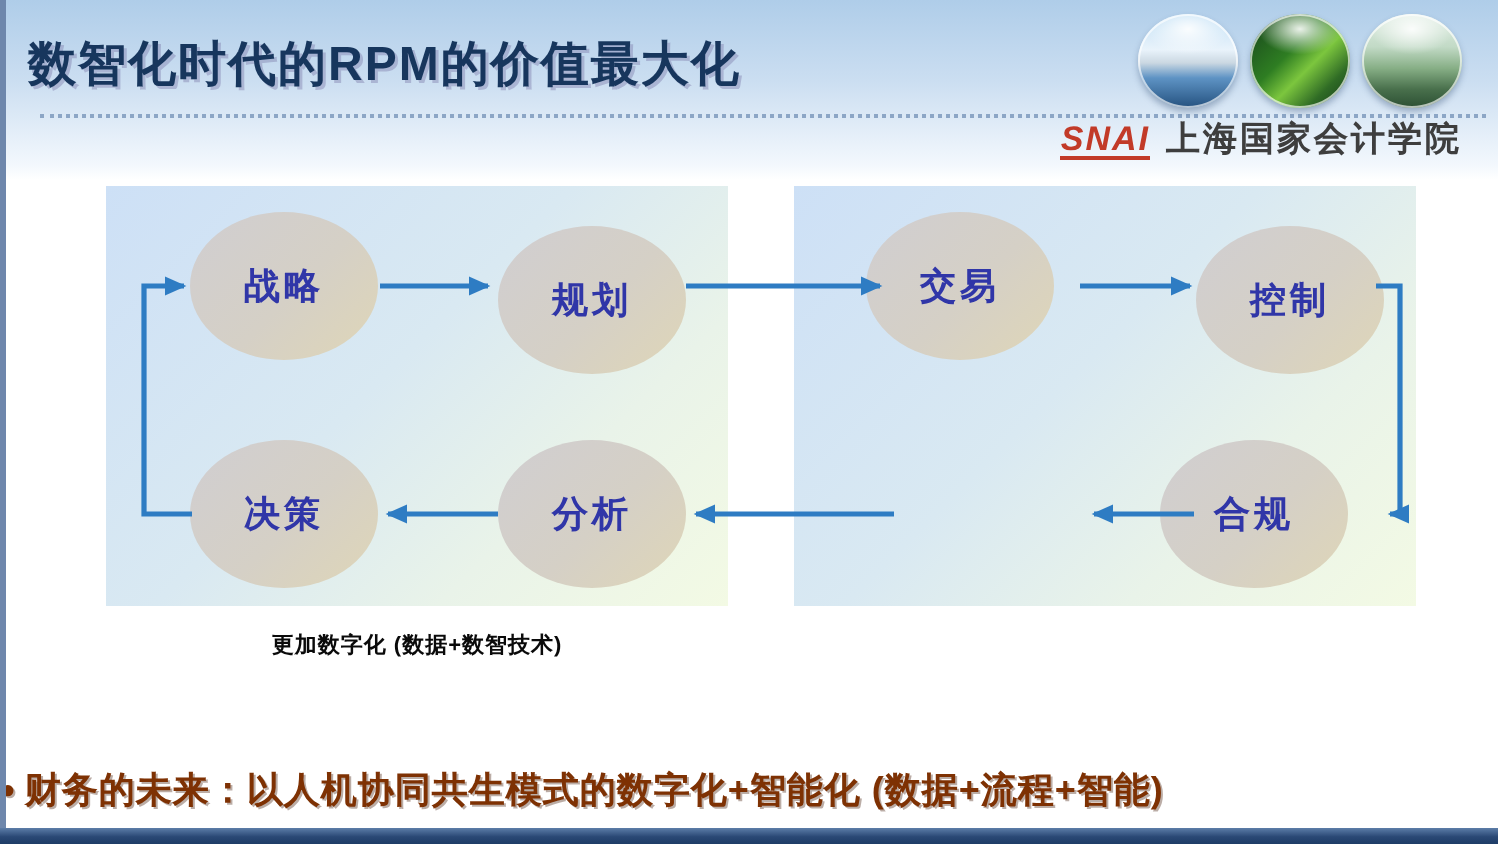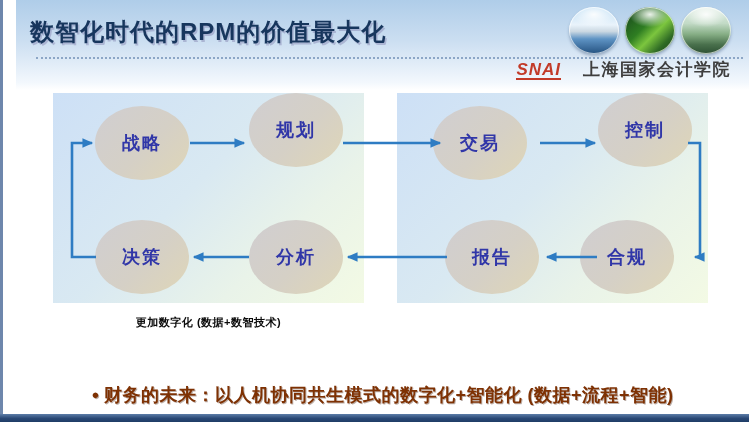--- a/index.html
+++ b/index.html
@@ -4,58 +4,58 @@
 <style>
   html,body{margin:0;padding:0;background:#fff;}
   .slide{
     position:relative;width:749px;height:422px;overflow:hidden;background:#ffffff;
     font-family:"Liberation Sans","DejaVu Sans",sans-serif;
   }
   .left-edge{position:absolute;left:0;top:0;bottom:0;width:3px;background:#6E87AC;z-index:9;}
   .bottom-bar{position:absolute;left:0;right:0;bottom:0;height:8px;
     background:linear-gradient(180deg,#5C7DA8 0%,#2A4875 55%,#1E3C66 100%);z-index:9;}
   
-  .header{position:absolute;top:0;left:16px;right:0;height:90px;
+  .header{position:absolute;top:0;left:0;right:0;height:90px;
     background:linear-gradient(180deg,#AFCDE9 0%,#CBDEF1 45%,#F3F8FD 92%,#FFFFFF 100%);}
   .title{position:absolute;left:14px;top:16px;font-size:24px;font-weight:bold;color:#17365D;
     letter-spacing:1px;text-shadow:1.5px 1.5px 0 rgba(130,130,175,.45);white-space:nowrap;}
   .dotted-rule{position:absolute;left:20px;right:6px;top:57px;border-top:2px dotted #8CA6C6;height:0;}
   .logo-photos{position:absolute;top:7px;right:18px;display:flex;gap:6px;}
   .photo{width:50px;height:47px;border-radius:50%;position:relative;
     box-shadow:0 2px 3px rgba(40,70,110,.35), inset 0 0 0 1px rgba(255,255,255,.65);}
   .photo::before{content:"";position:absolute;inset:0;border-radius:50%;
     background:radial-gradient(ellipse 70% 45% at 50% 16%, rgba(255,255,255,.9), rgba(255,255,255,0) 60%);}
   .photo-1{background:linear-gradient(180deg,#BFDFF5 0%,#E9F3FB 38%,#CBD8E2 52%,#5E93C4 68%,#24517F 100%);}
   .photo-2{background:linear-gradient(135deg,#17411C 0%,#2E7D22 40%,#7CC63E 58%,#2F6B25 78%,#143818 100%);}
   .photo-3{background:linear-gradient(180deg,#E2EFE6 0%,#C2DAC6 35%,#86AE85 58%,#49704C 80%,#2C4F33 100%);}
-  .logo-line{position:absolute;top:58px;right:18px;display:flex;align-items:baseline;gap:22px;white-space:nowrap;margin-left:46px;}
+  .logo-line{position:absolute;top:58px;right:18px;display:flex;align-items:baseline;gap:8px;white-space:nowrap;margin-left:46px;}
   .brand{color:#C23A28;font-weight:bold;font-style:italic;font-size:17px;letter-spacing:1px;
     border-bottom:2px solid #C23A28;line-height:1;}
   .org{color:#3E3E3E;font-weight:bold;font-size:17px;letter-spacing:1.5px;}
   
   .panel{position:absolute;top:93px;width:311px;height:210px;
     background:linear-gradient(135deg,#CDE0F6 0%,#D9E9F2 45%,#E9F3E9 72%,#F3FAE4 100%);}
   .panel-left{left:53px;}
   .panel-right{left:397px;}
   .node{position:absolute;width:94px;height:74px;border-radius:50%;
     display:flex;align-items:center;justify-content:center;
     font-size:18px;font-weight:600;color:#3036A8;letter-spacing:2px;
     background:linear-gradient(135deg,#D0CED1 0%,#D5D0C6 55%,#DFD6B7 100%);}
-  .pos-tl{left:42px;top:13px;}  .pos-tr{left:196px;top:0;}
+  .pos-tl{left:42px;top:13px;}  .pos-tr{left:196px;top:20px;}
   .pos-bl{left:42px;top:127px;} .pos-br{left:196px;top:127px;}
   .panel-right .pos-tl{left:36px;} .panel-right .pos-bl{left:48px;}
   .panel-right .pos-tr{left:201px;} .panel-right .pos-br{left:183px;}
   .caption{position:absolute;left:0;right:0;top:222px;text-align:center;
     font-size:11px;font-weight:bold;color:#0A0A0A;letter-spacing:.5px;}
   
   .arrows{position:absolute;left:0;top:0;width:749px;height:422px;pointer-events:none;z-index:5;}
   
-  .footer{position:absolute;left:0;right:0;top:383px;text-align:center;white-space:nowrap;
+  .footer{position:absolute;left:0;right:0;top:383px;text-align:left;white-space:nowrap;
     color:#7E3103;font-weight:bold;font-size:18px;letter-spacing:.5px;
-    text-shadow:1px 1px 0 rgba(60,20,0,.35);padding-left:16px;}
+    text-shadow:1px 1px 0 rgba(60,20,0,.35);}
   .footer .bullet{font-size:13px;vertical-align:2px;margin-right:4px;}
 </style>
 </head>
 <body>
 
 <div class="slide">
   <div class="left-edge"></div>
 
   <div class="header">
     <div class="title">数智化时代的RPM的价值最大化</div>
@@ -75,21 +75,20 @@
     <div class="node pos-tl">战略</div>
     <div class="node pos-tr">规划</div>
     <div class="node pos-bl">决策</div>
     <div class="node pos-br">分析</div>
     <div class="caption">更加数字化 (数据+数智技术)</div>
   </div>
 
   <div class="panel panel-right">
     <div class="node pos-tl">交易</div>
     <div class="node pos-tr">控制</div>
-    <div class="node pos-bl">报告</div>
     <div class="node pos-br">合规</div>
   </div>
 
   <svg class="arrows" viewBox="0 0 749 422" xmlns="http://www.w3.org/2000/svg">
     <defs>
       <marker id="ah" viewBox="0 0 10 8" refX="8" refY="4" markerWidth="4.6" markerHeight="4.2" orient="auto-start-reverse">
         <path d="M0,0 L9,4 L0,8 Z" fill="#2E7CC3"></path>
       </marker>
     </defs>
     <g stroke="#2E7CC3" stroke-width="2.6" fill="none">

